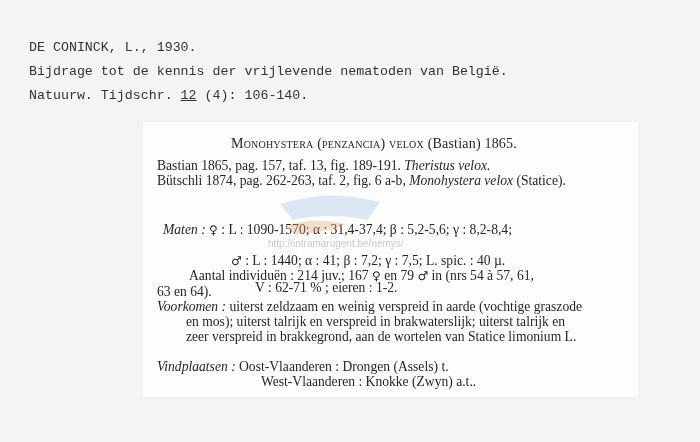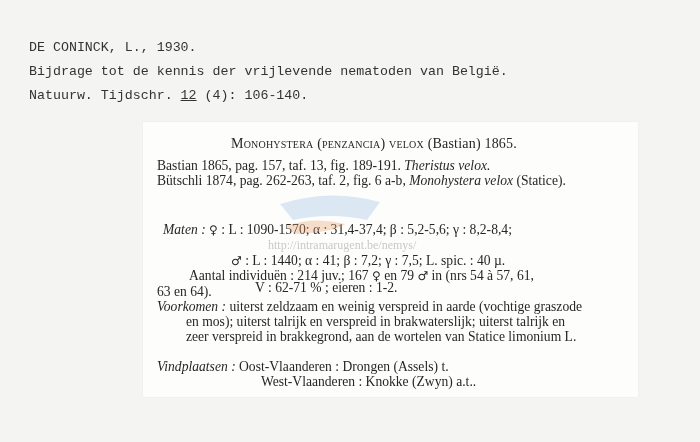--- a/index.html
+++ b/index.html
@@ -30,21 +30,21 @@
     .title { left: 88px; top: 14px; font-size: 14px; letter-spacing: 0.2px; }
     .sc { font-variant: small-caps; }
     .it { font-style: italic; }
     .sym { font-family: "DejaVu Sans", sans-serif; font-size: 12px; }
     .watermark {
       position: absolute; left: 275px; top: 190px; width: 110px; height: 48px;
       pointer-events: none; opacity: 0.35;
     }
     .wm-url {
       position: absolute; left: 268px; top: 238px;
-      font-family: Liberation Serif, serif; font-size: 12px; color: #c9c9c9;
+      font-family: Liberation Sans, sans-serif; font-size: 10px; color: #c9c9c9;
       pointer-events: none; white-space: nowrap;
     }
   </style>
 </head>
 <body>
 
 <div class="card-header">
   <div class="line">DE CONINCK, L., 1930.</div>
   <div class="line">Bijdrage tot de kennis der vrijlevende nematoden van België.</div>
   <div class="line"><span>Natuurw. Tijdschr. </span><u>12</u><span> (4): 106-140.</span></div>

